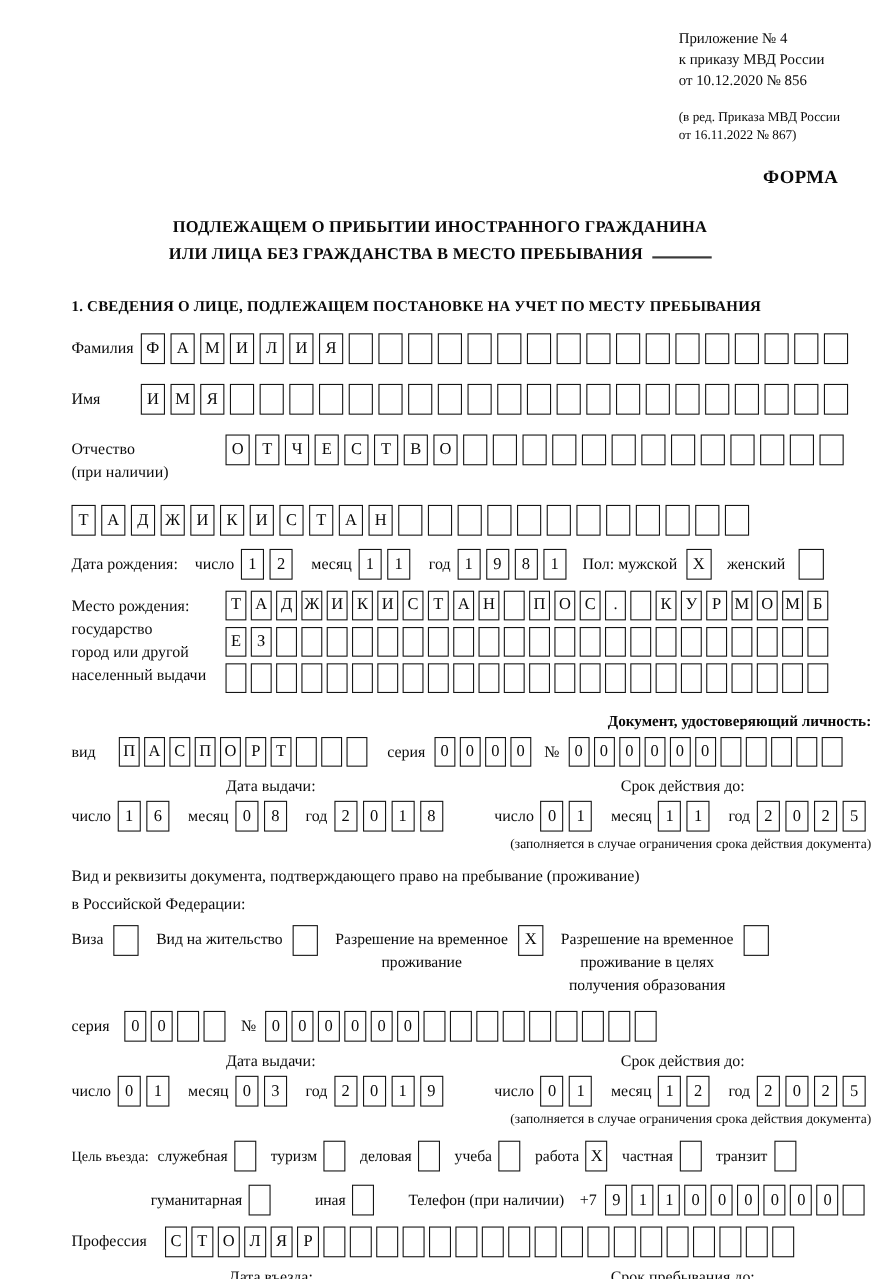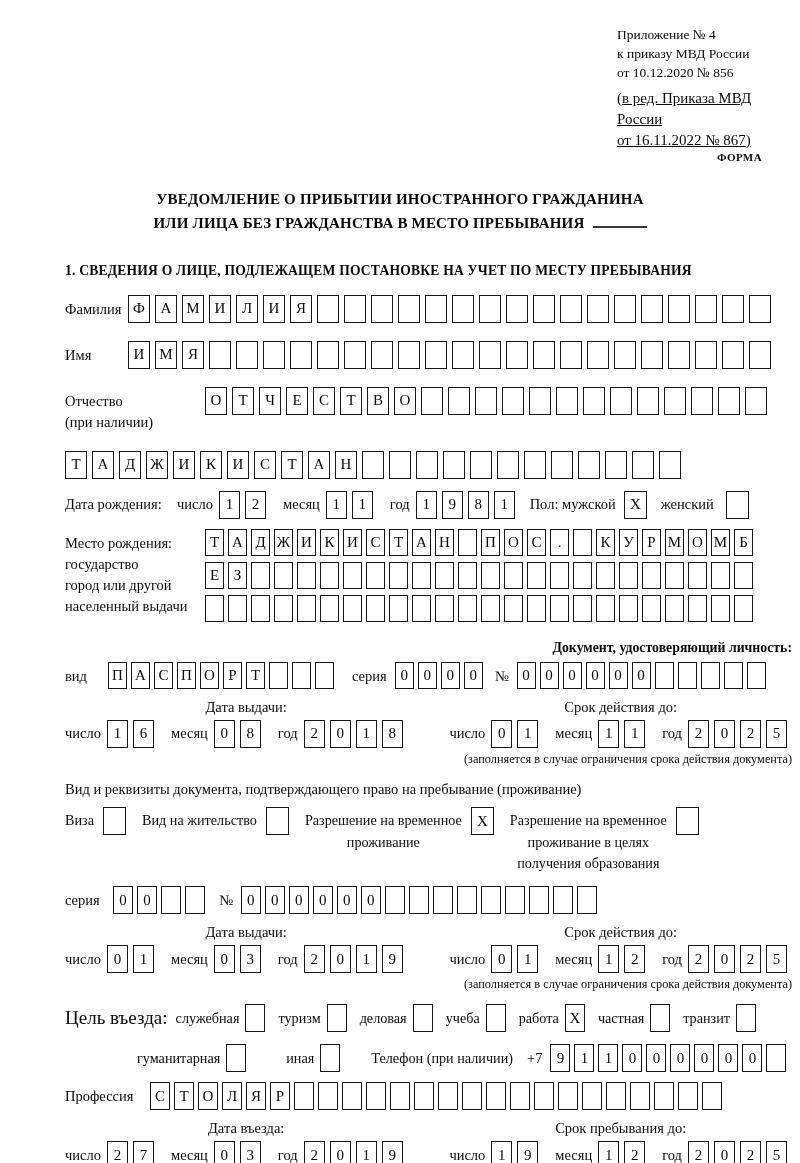--- a/index.html
+++ b/index.html
@@ -1,22 +1,22 @@
 <!DOCTYPE html>
 <html><head>
 <meta charset="utf-8">
 <style>
   html,body{margin:0;padding:0;background:#fff;}
   body{width:800px;color:#0a0a0a;font-family:"Liberation Serif",serif;}
   .page{padding:26px 8px 24px 65px;}
 
   
   .appendix{margin-left:552px;font-size:13.5px;line-height:1.4;}
-  .appendix-sub{margin-top:5px;font-size:15px;line-height:1.4;text-decoration:underline;}
-  .forma{font-weight:bold;font-size:11px;text-align:right;padding-right:30px;letter-spacing:.4px;}
+  .appendix-sub{margin-top:15px;font-size:12px;line-height:1.4;}
+  .forma{font-weight:bold;font-size:17px;text-align:right;padding-right:30px;margin-top:20px;letter-spacing:.4px;}
 
   
   .title{width:800px;margin:24px 0 0 -65px;text-align:center;font-weight:bold;font-size:15px;line-height:1.6;letter-spacing:.2px;}
   .title-underline{display:inline-block;width:54px;border-bottom:2px solid #3a3a3a;margin-left:8px;vertical-align:baseline;}
   .sec-heading{font-weight:bold;font-size:13.6px;margin-top:28px;letter-spacing:.2px;}
 
   
   .frm{display:flex;align-items:flex-start;margin-top:18px;}
   .lbl{font-size:14.5px;line-height:1.3;flex-shrink:0;padding-top:5px;}
   .lbl2{font-size:14.5px;line-height:1.45;flex-shrink:0;}
@@ -68,21 +68,21 @@
     <div>к приказу МВД России</div>
     <div>от 10.12.2020 № 856</div>
     <div class="appendix-sub">
       <div>(в ред. Приказа МВД России</div>
       <div>от 16.11.2022 № 867)</div>
     </div>
   </div>
   <div class="forma">ФОРМА</div>
 
   <div class="title">
-    <div>УВЕДОМЛЕНИЕ О ПРИБЫТИИ ИНОСТРАННОГО ГРАЖДАНИНА</div>
+    <div>ПОДЛЕЖАЩЕМ О ПРИБЫТИИ ИНОСТРАННОГО ГРАЖДАНИНА</div>
     <div>
       <span>ИЛИ ЛИЦА БЕЗ ГРАЖДАНСТВА В МЕСТО ПРЕБЫВАНИЯ</span><span class="title-underline"></span>
     </div>
   </div>
 
   <div class="sec-heading">1. СВЕДЕНИЯ О ЛИЦЕ, ПОДЛЕЖАЩЕМ ПОСТАНОВКЕ НА УЧЕТ ПО МЕСТУ ПРЕБЫВАНИЯ</div>
 
   <div class="frm" style="margin-top:16px;">
     <span class="lbl" style="width:63px;">Фамилия</span>
     <span class="cells">
@@ -399,20 +399,21 @@
             <span class="cell">2</span>
             <span class="cell">5</span>
           </span>
         </div>
       <div class="note">(заполняется в случае ограничения срока действия документа)</div>
     </div>
   </div>
 
   <div class="intro">
     <div>Вид и реквизиты документа, подтверждающего право на пребывание (проживание)</div>
+    <div>в Российской Федерации:</div>
   </div>
 
   <div class="opts">
     <div class="opt">
       <span class="opt-label">Виза</span>
       <span class="cb"></span>
     </div>
     <div class="opt">
       <span class="opt-label">Вид на жительство</span>
       <span class="cb"></span>
@@ -504,21 +505,21 @@
             <span class="cell">0</span>
             <span class="cell">2</span>
             <span class="cell">5</span>
           </span>
         </div>
       <div class="note">(заполняется в случае ограничения срока действия документа)</div>
     </div>
   </div>
 
   <div class="purposes">
-    <span class="p-label" style="font-size:19px;margin-right:8px;">Цель въезда:</span>
+    <span class="p-label" style="font-size:13px;margin-right:8px;">Цель въезда:</span>
     <span class="purpose">
       <span class="p-label">служебная</span>
       <span class="cb sm"></span>
     </span>
     <span class="purpose">
       <span class="p-label">туризм</span>
       <span class="cb sm"></span>
     </span>
     <span class="purpose">
       <span class="p-label">деловая</span>

